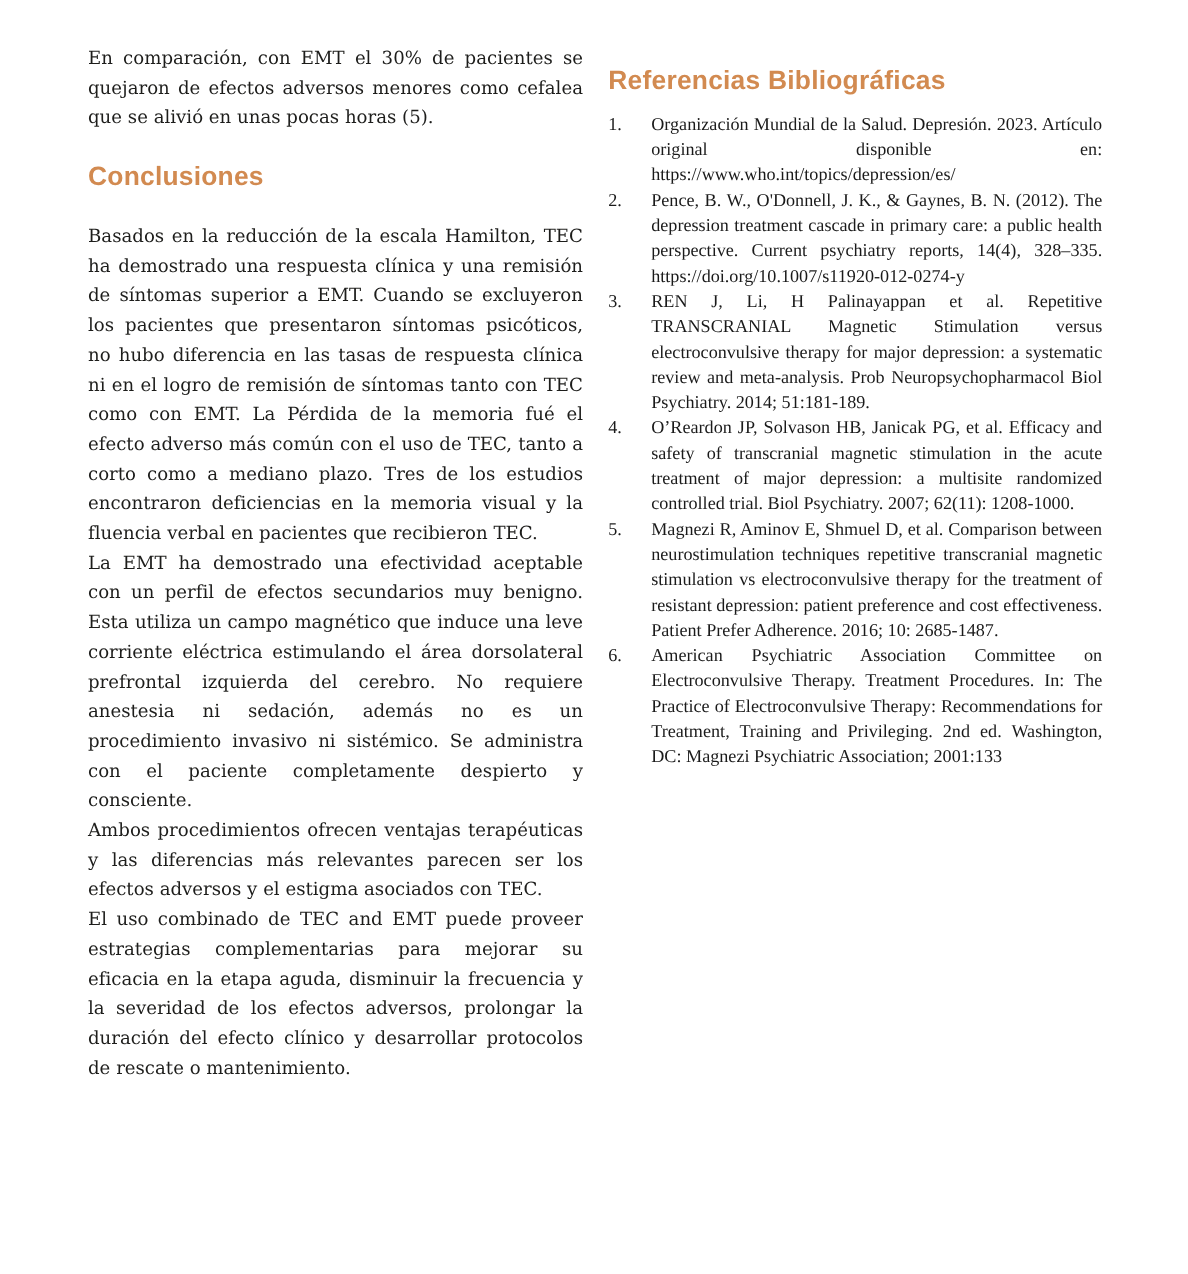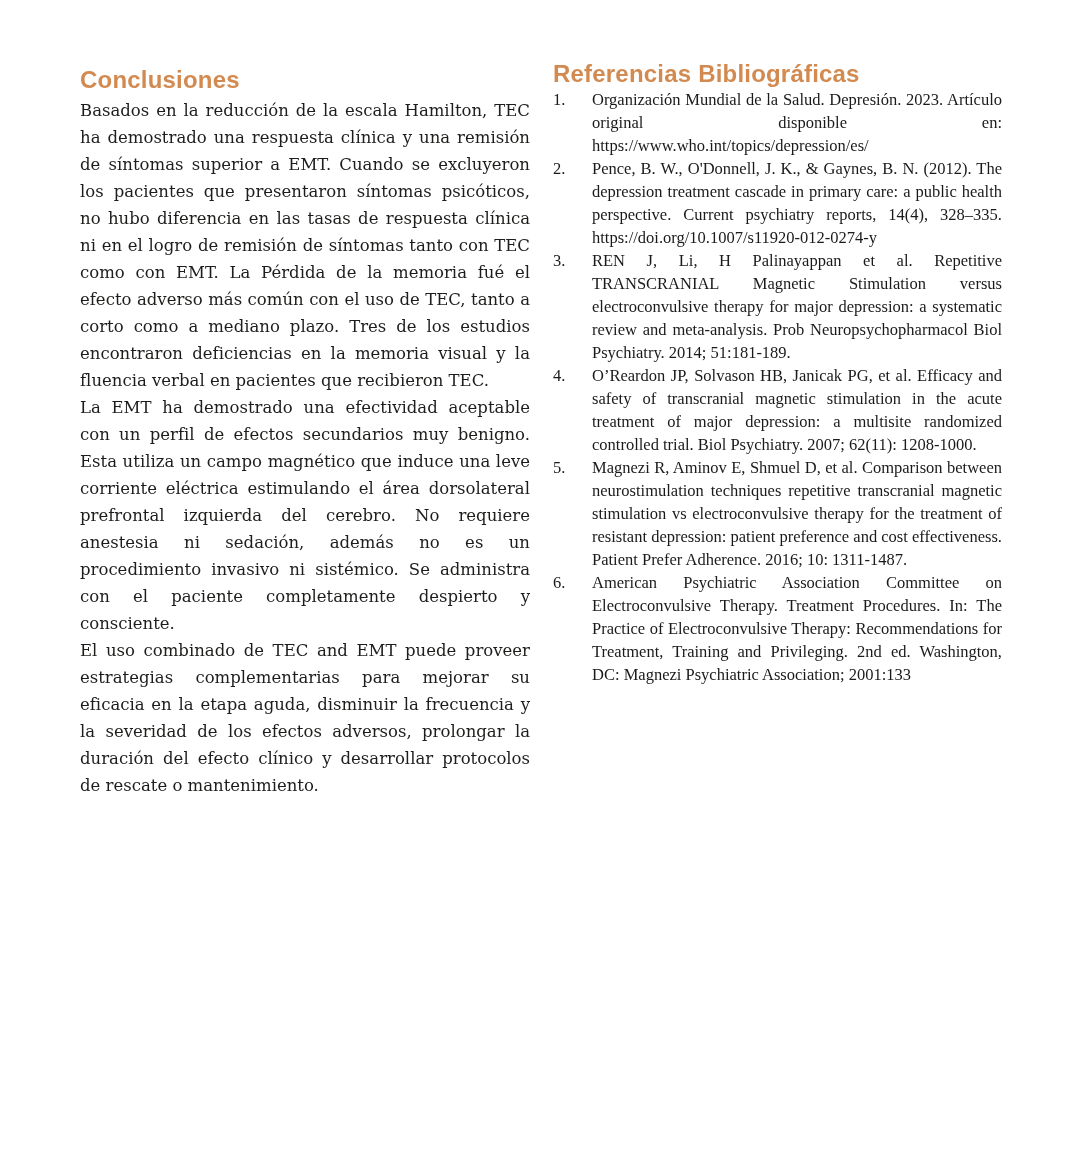--- a/index.html
+++ b/index.html
@@ -33,24 +33,24 @@
     text-align: justify;
     color: #1d1d1b;
   }
 
   h2.section-heading {
     font-family: "Liberation Sans", sans-serif;
     font-weight: 700;
     font-size: 24px;
     letter-spacing: 0.2px;
     color: #d28a50;
-    margin: 27px 0 3px 0;
+    margin: 27px 0 26px 0;
   }
   .col-right h2.section-heading {
-    margin: 21px 0 0 0;
+    margin: 21px 0 13px 0;
   }
 
   .refs {
     font-family: "Liberation Serif", serif;
     font-size: 16.5px;
     line-height: 23px;
     color: #1a1a1a;
   }
   .ref {
     display: flex;
@@ -65,25 +65,27 @@
     flex: 1;
     word-break: break-word;
   }
 </style>
 </head>
 <body>
 
 <div class="page">
 
   <div class="col-left">
+    <p class="body">En comparación, con EMT el 30% de pacientes se quejaron de efectos adversos menores como cefalea que se alivió en unas pocas horas (5).</p>
 
     <h2 class="section-heading">Conclusiones</h2>
 
     <p class="body">Basados en la reducción de la escala Hamilton, TEC ha demostrado una respuesta clínica y una remisión de síntomas superior a EMT. Cuando se excluyeron los pacientes que presentaron síntomas psicóticos, no hubo diferencia en las tasas de respuesta clínica ni en el logro de remisión de síntomas tanto con TEC como con EMT. La Pérdida de la memoria fué el efecto adverso más común con el uso de TEC, tanto a corto como a mediano plazo. Tres de los estudios encontraron deficiencias en la memoria visual y la fluencia verbal en pacientes que recibieron TEC.</p>
     <p class="body">La EMT ha demostrado una efectividad aceptable con un perfil de efectos secundarios muy benigno. Esta utiliza un campo magnético que induce una leve corriente eléctrica estimulando el área dorsolateral prefrontal izquierda del cerebro. No requiere anestesia ni sedación, además no es un procedimiento invasivo ni sistémico. Se administra con el paciente completamente despierto y consciente.</p>
+    <p class="body">Ambos procedimientos ofrecen ventajas terapéuticas y las diferencias más relevantes parecen ser los efectos adversos y el estigma asociados con TEC.</p>
     <p class="body">El uso combinado de TEC and EMT puede proveer estrategias complementarias para mejorar su eficacia en la etapa aguda, disminuir la frecuencia y la severidad de los efectos adversos, prolongar la duración del efecto clínico y desarrollar protocolos de rescate o mantenimiento.</p>
   </div>
 
   <div class="col-right">
 
     <h2 class="section-heading">Referencias Bibliográficas</h2>
 
     <div class="refs">
       <div class="ref">
         <span class="num">1.</span>
@@ -96,21 +98,21 @@
       <div class="ref">
         <span class="num">3.</span>
         <span class="txt">REN J, Li, H Palinayappan et al. Repetitive TRANSCRANIAL Magnetic Stimulation versus electroconvulsive therapy for major depression: a systematic review and meta-analysis. Prob Neuropsychopharmacol Biol Psychiatry. 2014; 51:181-189.</span>
       </div>
       <div class="ref">
         <span class="num">4.</span>
         <span class="txt">O’Reardon JP, Solvason HB, Janicak PG, et al. Efficacy and safety of transcranial magnetic stimulation in the acute treatment of major depression: a multisite randomized controlled trial. Biol Psychiatry. 2007; 62(11): 1208-1000.</span>
       </div>
       <div class="ref">
         <span class="num">5.</span>
-        <span class="txt">Magnezi R, Aminov E, Shmuel D, et al. Comparison between neurostimulation techniques repetitive transcranial magnetic stimulation vs electroconvulsive therapy for the treatment of resistant depression: patient preference and cost effectiveness. Patient Prefer Adherence. 2016; 10: 1311-1487.</span>
+        <span class="txt">Magnezi R, Aminov E, Shmuel D, et al. Comparison between neurostimulation techniques repetitive transcranial magnetic stimulation vs electroconvulsive therapy for the treatment of resistant depression: patient preference and cost effectiveness. Patient Prefer Adherence. 2016; 10: 2685-1487.</span>
       </div>
       <div class="ref">
         <span class="num">6.</span>
         <span class="txt">American Psychiatric Association Committee on Electroconvulsive Therapy. Treatment Procedures. In: The Practice of Electroconvulsive Therapy: Recommendations for Treatment, Training and Privileging. 2nd ed. Washington, DC: Magnezi Psychiatric Association; 2001:133</span>
       </div>
     </div>
   </div>
 
 </div>
 

